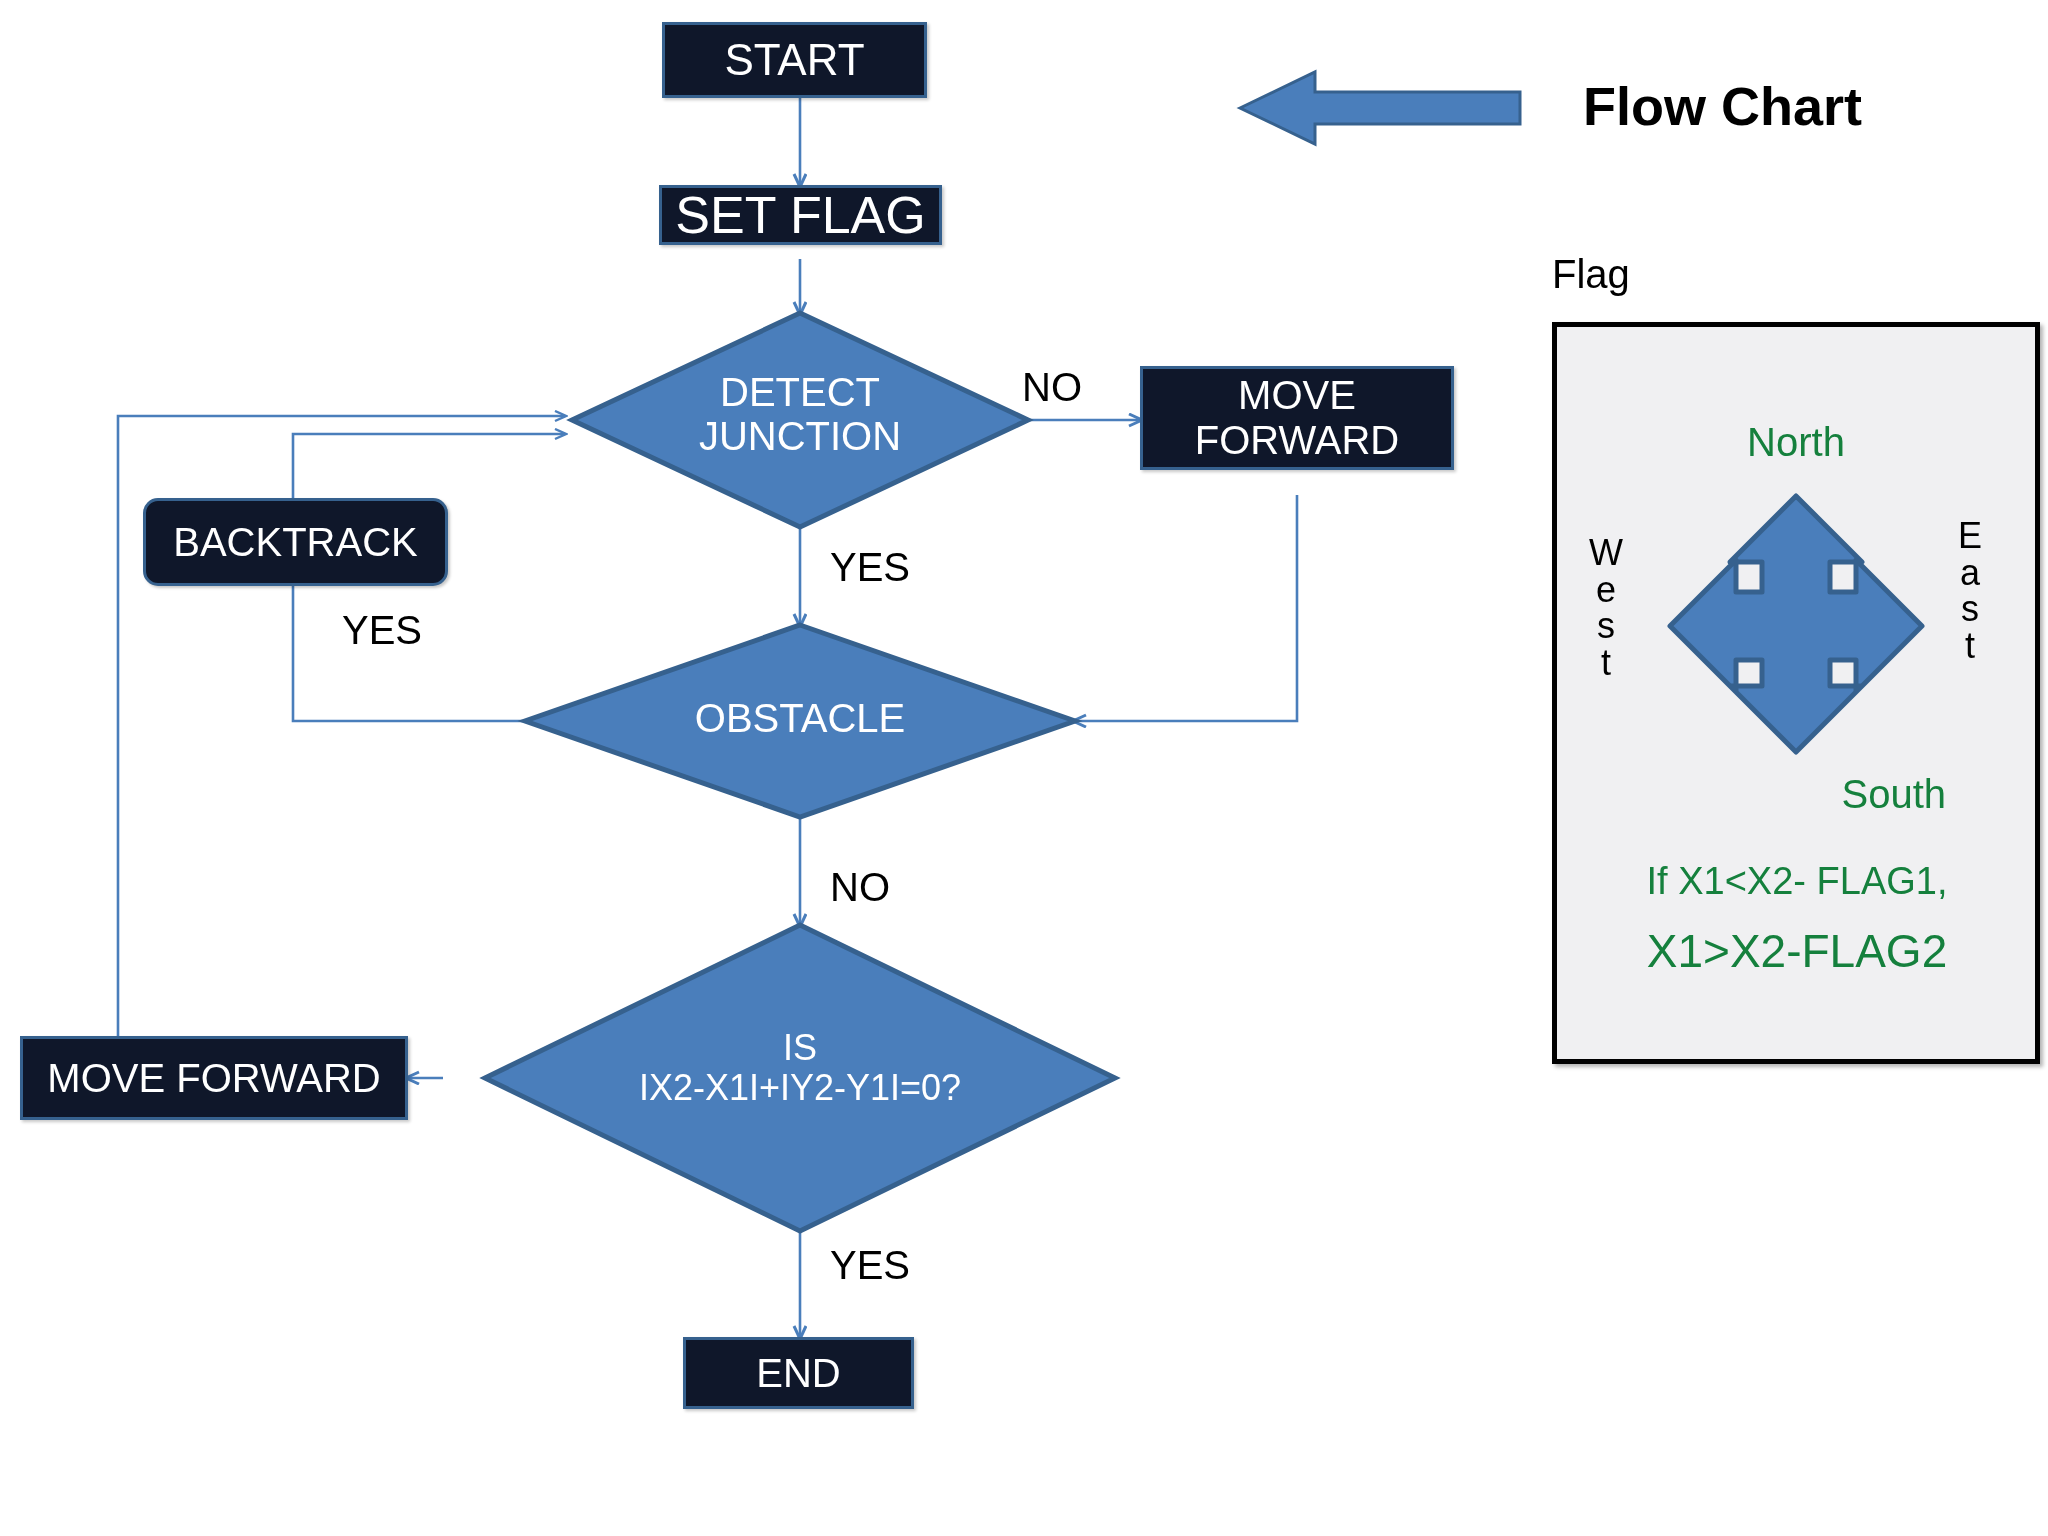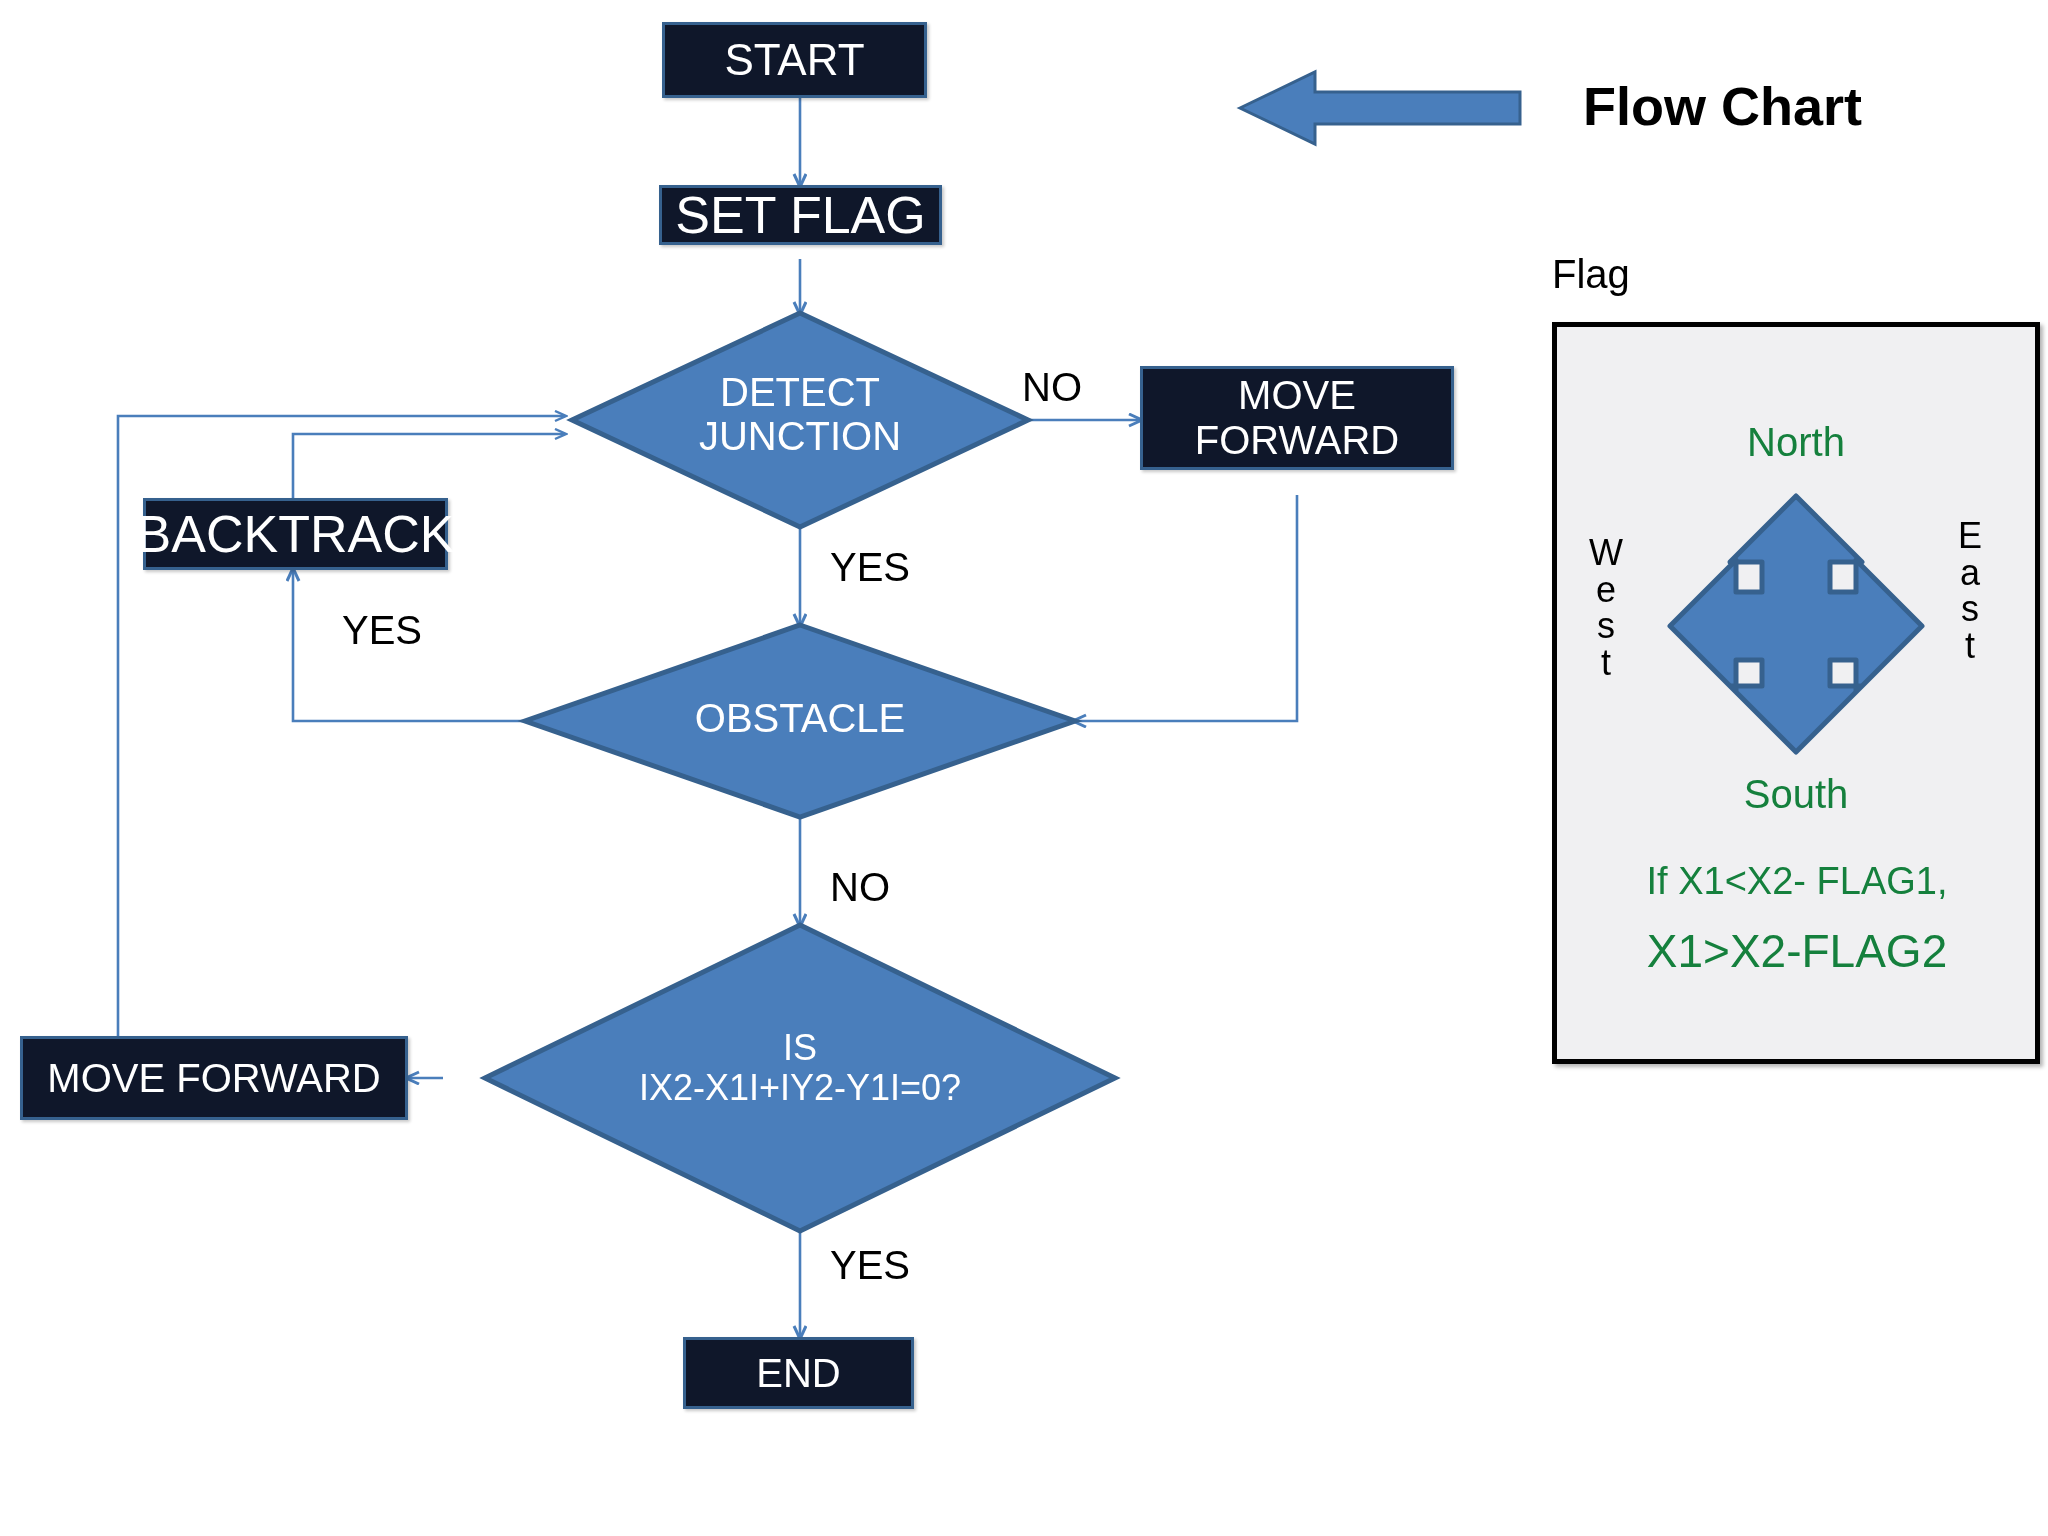--- a/index.html
+++ b/index.html
@@ -152,21 +152,21 @@
     <polygon points="1240,108 1315,72 1315,92 1520,92 1520,124 1315,124 1315,144" fill="#4a7ebb" stroke="#36618e" stroke-width="3"></polygon>
   </svg>
 
   <div class="node proc" style="left:662px; top:22px; width:265px; height:76px; font-size:44px;">START</div>
 
   <div class="node proc" style="left:659px; top:185px; width:283px; height:60px; font-size:52px;">SET FLAG</div>
 
   <div class="node proc" style="left:1140px; top:366px; width:314px; height:104px; font-size:40px;">MOVE
 FORWARD</div>
 
-  <div class="node proc" style="left:143px; top:498px; width:305px; height:72px; font-size:52px;">BACKTRACK</div>
+  <div class="node proc" style="left:143px; top:498px; width:305px; height:88px; font-size:40px;border-radius:15px;">BACKTRACK</div>
 
   <div class="node proc" style="left:20px; top:1036px; width:388px; height:84px; font-size:40px;">MOVE FORWARD</div>
 
   <div class="node proc" style="left:683px; top:1337px; width:231px; height:72px; font-size:40px;">END</div>
 
   <div class="diamond-label" style="left:572px; top:370px; width:456px; font-size:40px;text-align:center;">DETECT
 JUNCTION</div>
 
   <div class="diamond-label" style="left:525px; top:696px; width:550px; font-size:40px;">OBSTACLE</div>
 
@@ -201,21 +201,21 @@
              L1856,692 L1856,660 L1830,660
              L1830,686 L1862,686 L1796,752
              L1730,686 L1762,686 L1762,660
              L1736,660 L1736,692 L1670,626
              L1736,560 L1736,592 L1762,592
              L1762,562 L1730,562 Z" fill="#4a7ebb" stroke="#36618e" stroke-width="5" stroke-linejoin="round"></path>
   </svg>
 
   <div class="flag-text" style="left:1646px; top:420px; width:300px; font-size:40px;">North</div>
 
-  <div class="flag-text" style="left:1646px; top:772px; width:300px; font-size:40px;">South</div>
+  <div class="flag-text" style="left:1646px; top:772px; width:300px; font-size:40px;text-align:right;">South</div>
 
   <div class="vert-letters" style="left:1576px; top:535px; width:60px; font-size:36px;">W
 e
 s
 t</div>
 
   <div class="vert-letters" style="left:1940px; top:518px; width:60px; font-size:36px;">E
 a
 s
 t</div>

